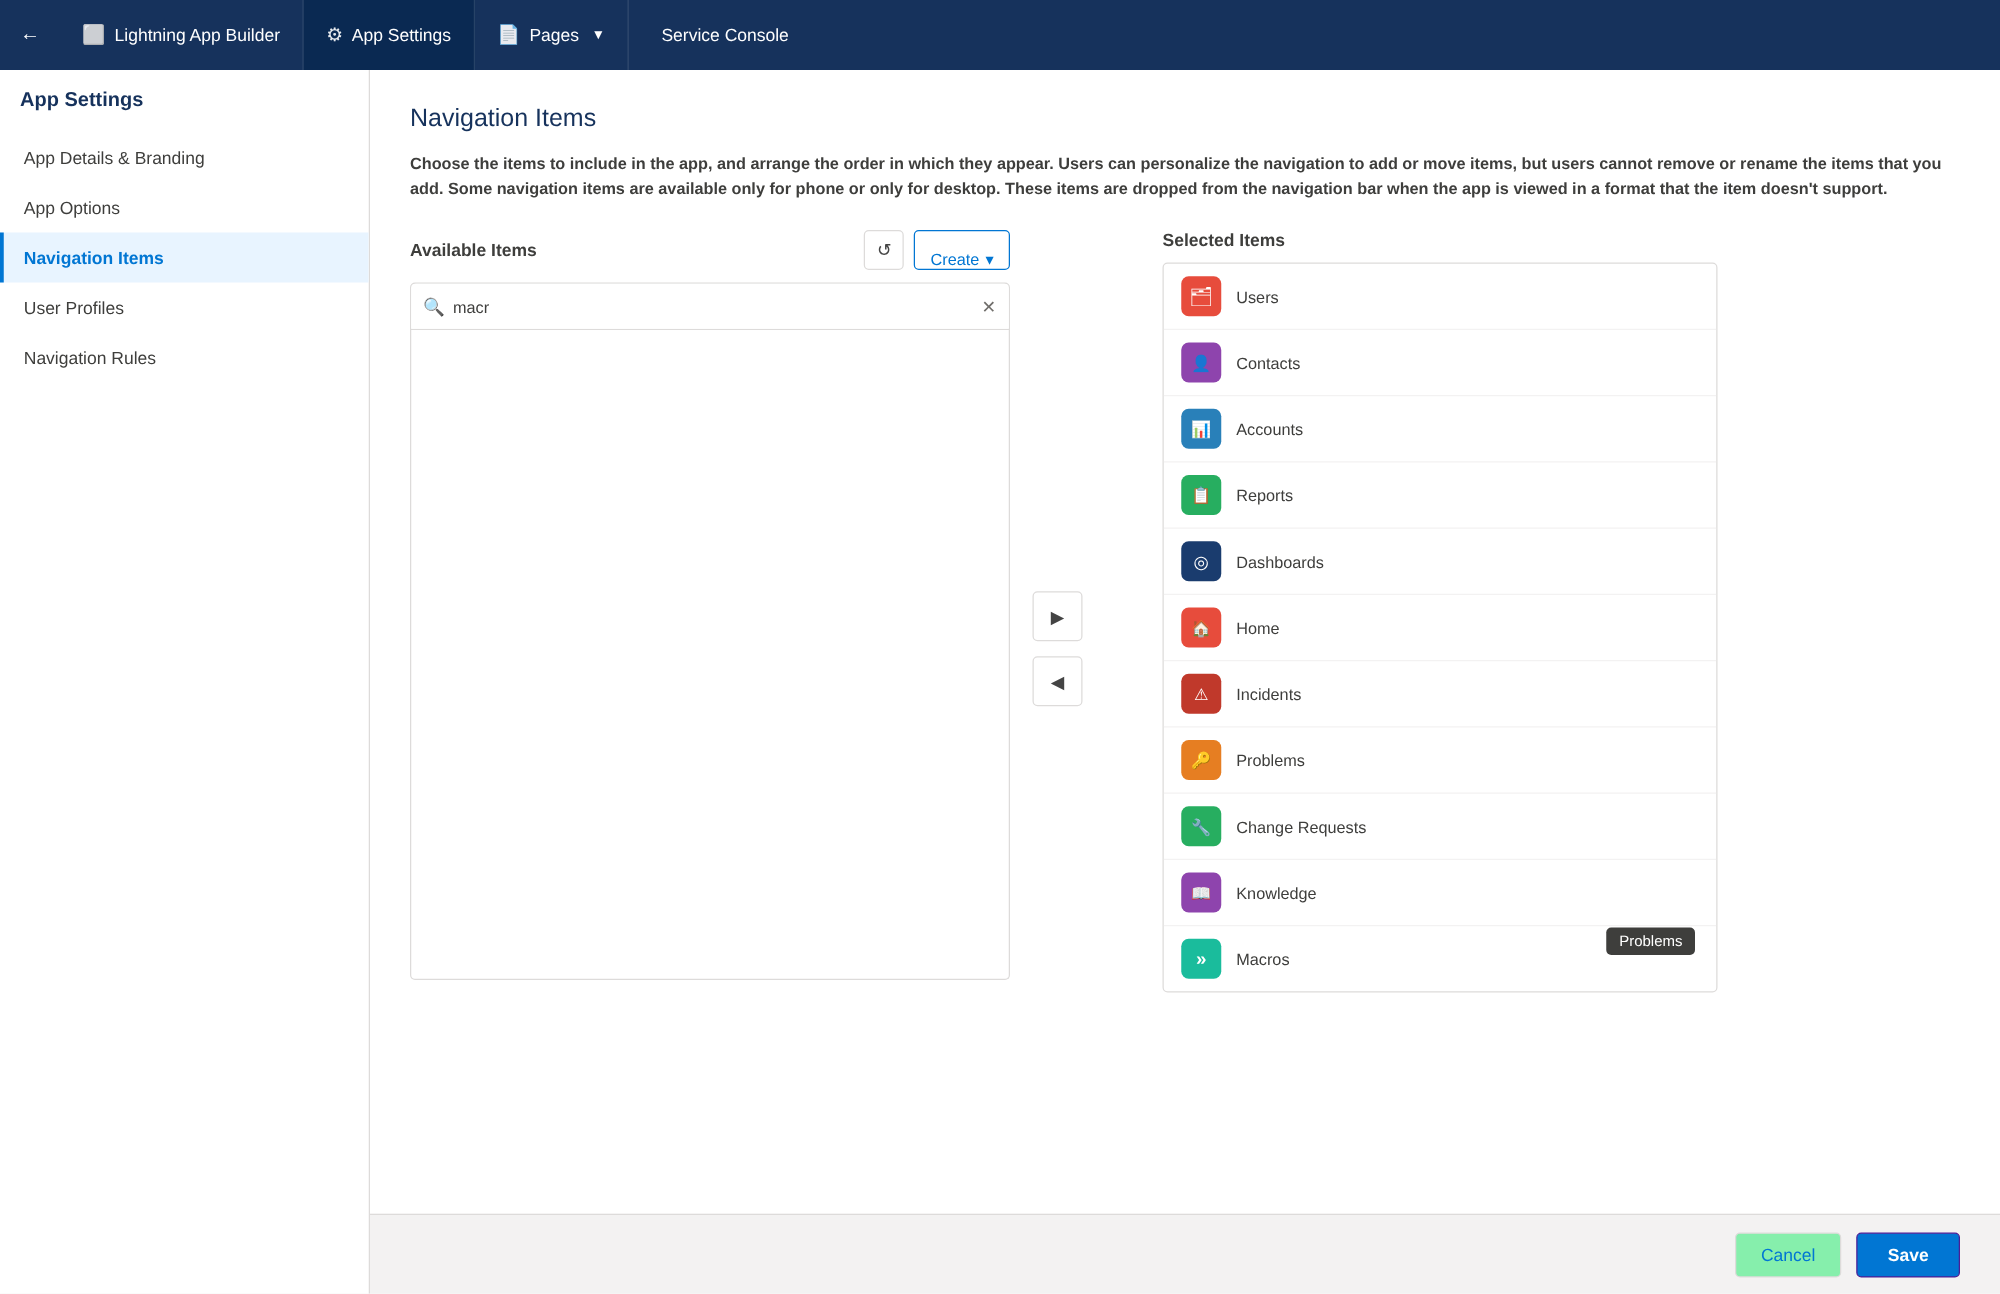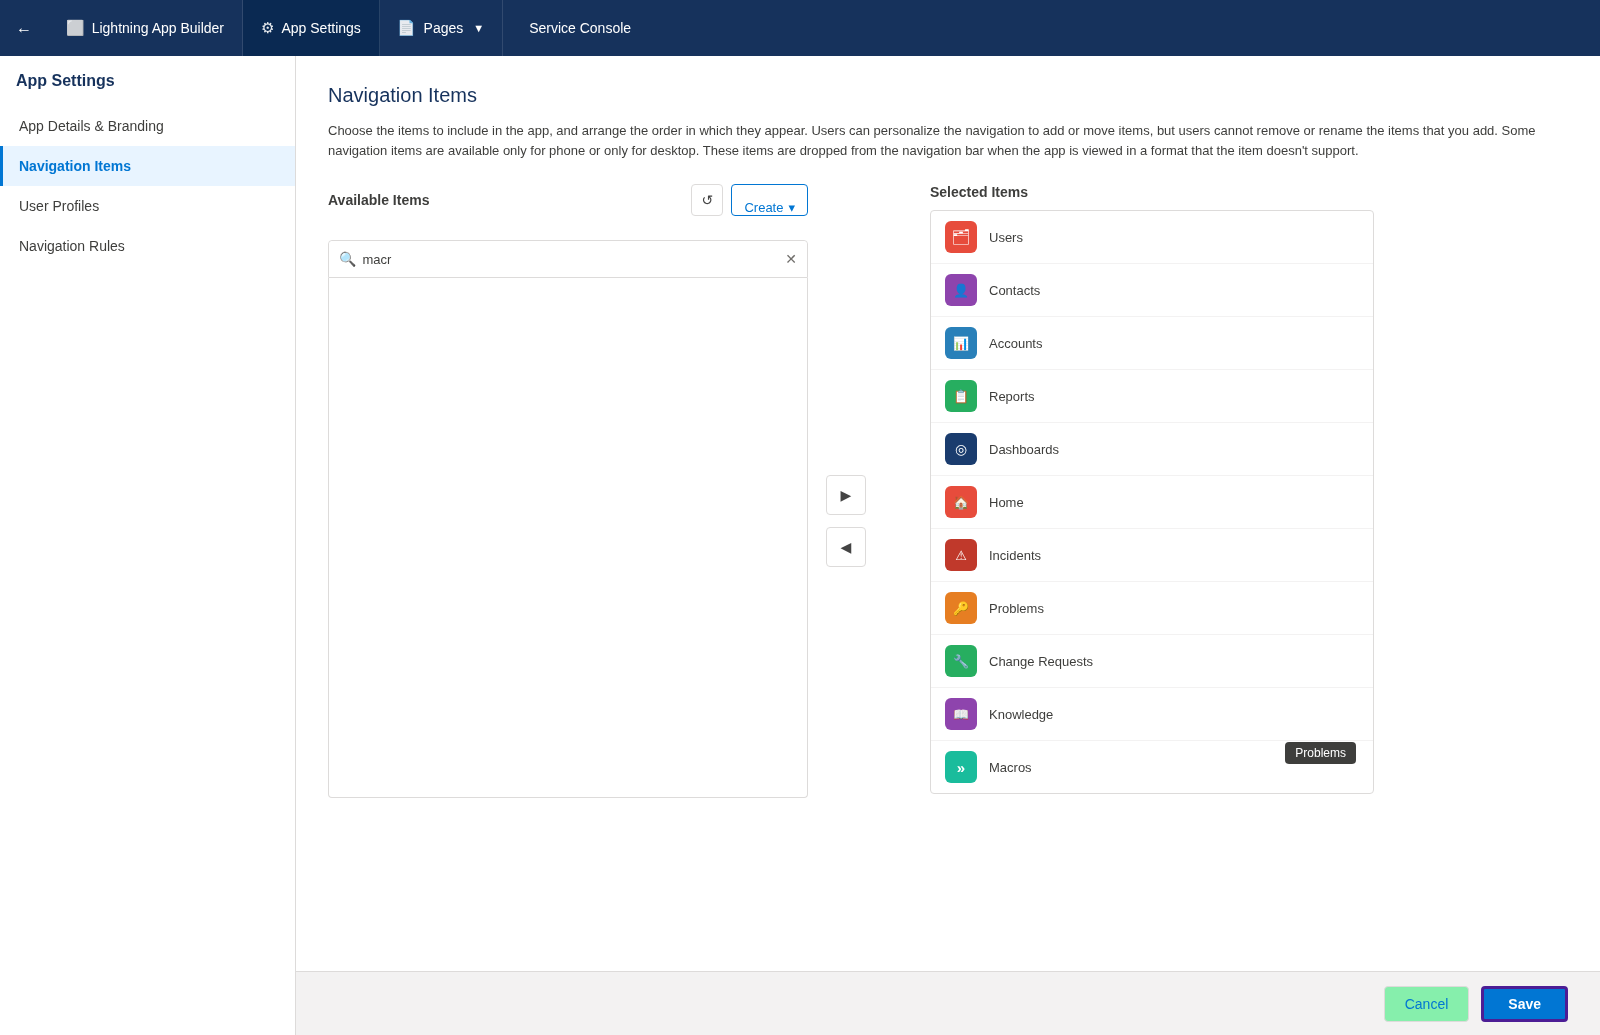--- a/index.html
+++ b/index.html
@@ -107,39 +107,40 @@
       font-weight: 400;
       color: #16325c;
       margin-bottom: 14px;
     }
     .description-text {
       font-size: 13px;
       color: #3e3e3c;
       line-height: 1.5;
       margin-bottom: 24px;
       max-width: 1300px;
+      font-weight: bold;
     }
 
     
     .items-section {
       display: flex;
       gap: 0;
       align-items: flex-start;
     }
 
     
     .available-panel {
       flex: 1;
       max-width: 480px;
     }
     .panel-header {
       display: flex;
       align-items: center;
       justify-content: space-between;
-      margin-bottom: 24px;
+      margin-bottom: 10px;
     }
     .panel-title {
       font-size: 14px;
       font-weight: 600;
       color: #3e3e3c;
     }
     .panel-actions {
       display: flex;
       gap: 8px;
       align-items: center;
@@ -325,21 +326,21 @@
       border: 1px solid #dddbda;
       border-radius: 4px;
       padding: 0 20px;
       height: 36px;
       font-size: 14px;
       color: #0176d3;
       cursor: pointer;
     }
     .btn-save {
       background: #0176d3;
-      border: 3px solid #4c1d95;
+      border: 1px solid #4c1d95;
       border-radius: 4px;
       padding: 0 24px;
       height: 36px;
       font-size: 14px;
       color: #fff;
       cursor: pointer;
       font-weight: 600;
     }
   </style>
 </head>
@@ -367,20 +368,23 @@
   </div>
 </div>
 
 <div class="main-layout">
 
   <div class="sidebar">
     <div class="sidebar-title">App Settings</div>
 
     <div class="sidebar-item">
       <span>App Details &amp; Branding</span>
+    </div>
+    <div class="sidebar-item">
+      <span>App Options</span>
     </div>
     <div class="sidebar-item active">
       <span>Navigation Items</span>
     </div>
     <div class="sidebar-item">
       <span>User Profiles</span>
     </div>
     <div class="sidebar-item">
       <span>Navigation Rules</span>
     </div>

